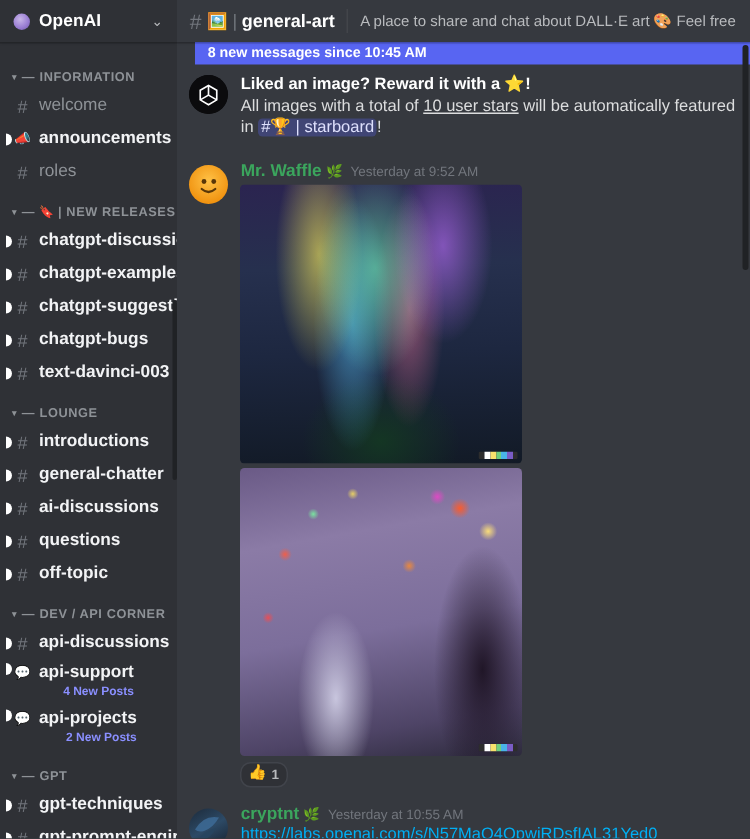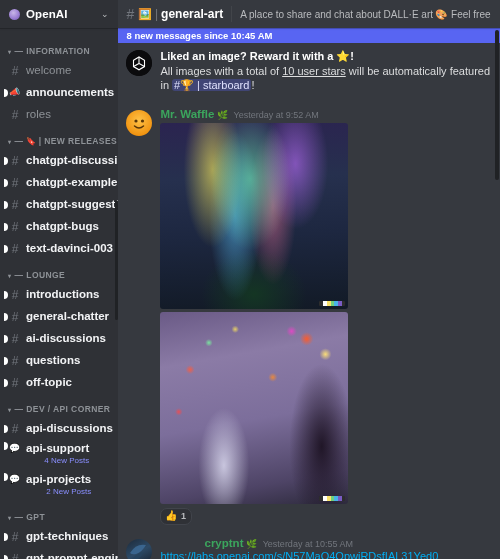--- a/index.html
+++ b/index.html
@@ -63,39 +63,39 @@
   }
   .ch .nm { font-size: 11.5px; font-weight: 500; color: #8e9297; }
   .ch.unread .nm { color: #f2f3f5; font-weight: bold; }
   .ch.unread::before {
     content: ""; position: absolute; left: 0;
     width: 4px; height: 8px; border-radius: 0 4px 4px 0; background: #fff;
   }
   .ch-forum { height: 30px; align-items: flex-start; padding-top: 2px; }
   .ch-forum .ico { margin-top: 2px; }
   .forum-txt { display: flex; flex-direction: column; line-height: 1.15; text-align: right; }
-  .forum-sub { font-size: 8px; color: #8a8fff; font-weight: normal; margin-top: 1px; }
+  .forum-sub { font-size: 8px; color: #8a8fff; font-weight: bold; margin-top: 1px; }
 
   
   #main { flex: 1 1 auto; height: 559px; display: flex; flex-direction: column; background: #36393f; position: relative; overflow: hidden; }
   #chan-header {
     height: 28px; min-height: 28px; display: flex; align-items: center;
     padding: 0 8px; background: #36393f;
     box-shadow: 0 1px 0 rgba(4,4,5,.2), 0 1px 2px rgba(4,4,5,.1);
     position: relative; z-index: 4; white-space: nowrap; overflow: hidden;
   }
   #chan-hash { color: #72767d; font-size: 14px; margin-right: 4px; font-weight: 400; }
   #chan-emoji { font-size: 11px; margin-right: 2px; }
   #chan-pipe { color: #72767d; font-size: 12px; margin: 0 3px 0 1px; }
   #chan-name { color: #fff; font-size: 12px; font-weight: bold; }
   #chan-divider { width: 1px; height: 16px; background: #42454a; margin: 0 8px; flex: 0 0 1px; }
   #chan-topic { color: #b9bbbe; font-size: 10px; overflow: hidden; text-overflow: clip; white-space: nowrap; }
 
   #newbar {
-    position: absolute; top: 28px; left: 0; right: 0; height: 15px;
+    position: absolute; top: 28px; left: 12px; right: 0; height: 15px;
     background: #5865f2; color: #fff; font-size: 9.5px; font-weight: 600;
     display: flex; align-items: center; padding-left: 8px; z-index: 3;
   }
 
   #msgs { flex: 1 1 auto; position: relative; overflow: hidden; padding-top: 15px; }
 
   .msg { display: flex; padding: 3px 8px 0 8px; position: relative; }
   .avatar {
     width: 26px; height: 26px; border-radius: 50%; flex: 0 0 26px;
     margin-right: 8px; margin-top: 2px; overflow: hidden; position: relative;
@@ -408,21 +408,21 @@
 
       <div class="msg" style="margin-top:9px;">
         <div class="avatar av-crypt">
           <svg viewBox="0 0 26 26" width="26" height="26" aria-hidden="true">
             <path d="M4 14 Q10 4 20 6 Q16 13 10 15 Q6 16 4 14Z" fill="#3d6b96" opacity=".85"></path>
             <path d="M6 22 Q9 15 18 13 Q14 21 6 22Z" fill="#27455f" opacity=".9"></path>
           </svg>
         </div>
         <div class="body">
           <div class="hdr-line">
-            <span class="author" style="color:#3ba55d;margin-left:44px;">cryptnt</span>
+            <span class="author" style="color:#3ba55d;">cryptnt</span>
             <span class="badge-verified">🌿</span>
             <span class="stamp">Yesterday at 10:55 AM</span>
           </div>
           <div class="txt">
             <span class="lnk">https://labs.openai.com/s/N57MaQ4OpwiRDsfIAL31Yed0</span>
           </div>
         </div>
       </div>
 
     </div>

